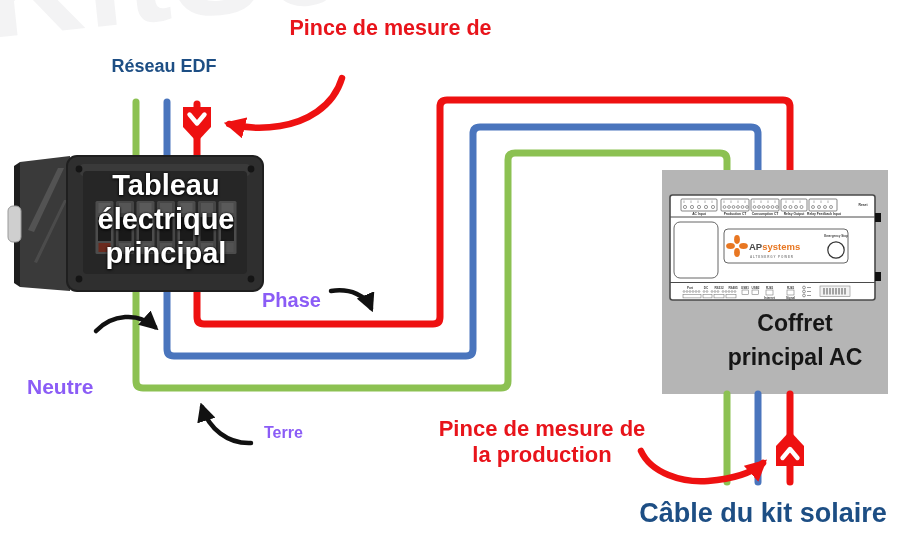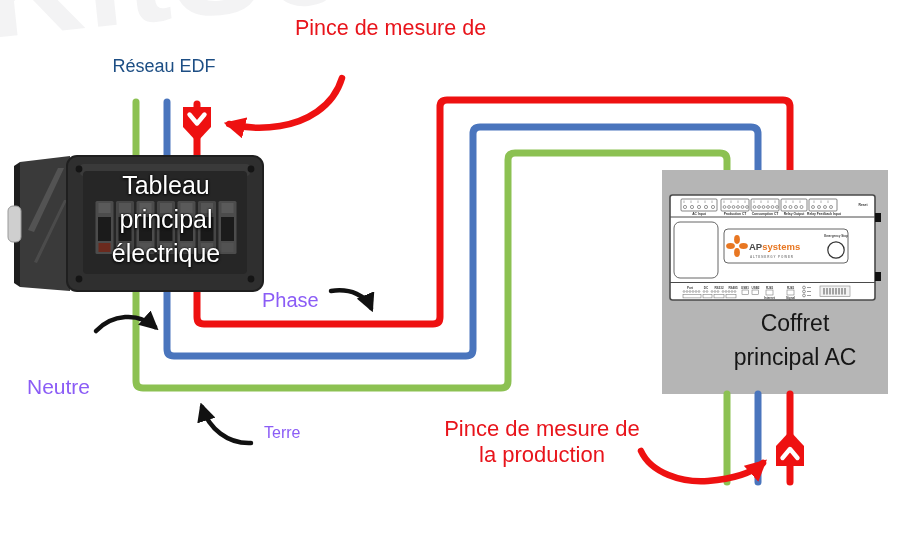--- a/index.html
+++ b/index.html
@@ -1,40 +1,40 @@
 <!DOCTYPE html>
 <html><head>
 <meta charset="utf-8">
 <style>
   html,body{margin:0;padding:0;background:#fff;}
   .stage{
     position:relative;width:899px;height:548px;overflow:hidden;background:#ffffff;
     font-family:"Liberation Sans",sans-serif;
   }
   .stage svg{position:absolute;left:0;top:0;z-index:1;}
-  .lbl{position:absolute;z-index:3;font-weight:normal;}
+  .lbl{position:absolute;z-index:3;font-weight:bold;}
   .watermark{
     position:absolute;z-index:0;left:-24px;top:-86px;
     font-size:136px;font-weight:bold;color:rgba(40,40,60,0.055);
     transform:rotate(-6deg);transform-origin:left top;white-space:nowrap;
     letter-spacing:2px;
   }
   .lbl-blue{color:#1d4e84;}
   .lbl-red{color:#e8141b;}
   .lbl-black{color:#8b5cf6;}
   .center{text-align:center;}
   .reseau{left:85px;top:56px;width:158px;font-size:18px;}
   .pince-conso{left:283px;top:16px;width:215px;font-size:21.5px;line-height:25px;}
   .phase{left:262px;top:289px;font-size:20px;}
   .neutre{left:27px;top:331px;font-size:21px;margin-top:44px;}
   .terre{left:264px;top:424px;font-size:16px;}
   .pince-prod{left:428px;top:416px;width:228px;font-size:22px;line-height:26px;}
   .cable{left:627px;top:498px;width:272px;font-size:27px;}
   .panel-title{
-    left:70px;top:168px;width:192px;font-size:25px;line-height:34px;color:#ffffff;
+    left:70px;top:168px;width:192px;font-size:29px;line-height:34px;color:#ffffff;
     text-shadow:0 1px 3px rgba(0,0,0,.95),0 0 2px rgba(0,0,0,.8);
   }
   .coffret-title{left:663px;top:306px;width:224px;font-size:23px;line-height:34px;color:#161616;padding-left:20px;}
   .line{display:block;}
   text{font-family:"Liberation Sans",sans-serif;}
   .tinylab{font-size:3.3px;font-weight:bold;fill:#333;}
   .microlab{font-size:3px;font-weight:bold;fill:#444;}
 </style>
 </head>
 <body>
@@ -295,32 +295,33 @@
   </svg>
 
   <div class="lbl lbl-blue center reseau">Réseau EDF</div>
 
   <div class="lbl lbl-red center pince-conso">
     <span class="line">Pince de mesure de</span>
   </div>
 
   <div class="lbl panel-title center">
     <span class="line">Tableau</span>
+    <span class="line">électrique</span>
     <span class="line">principal</span>
-    <span class="line">électrique</span>
   </div>
 
   <div class="lbl lbl-black phase">Phase</div>
   <div class="lbl lbl-black neutre">Neutre</div>
   <div class="lbl lbl-black terre">Terre</div>
 
   <div class="lbl coffret-title center">
     <span class="line">Coffret</span>
     <span class="line">principal AC</span>
   </div>
 
   <div class="lbl lbl-red center pince-prod">
     <span class="line">Pince de mesure de</span>
     <span class="line">la production</span>
   </div>
 
+  <div class="lbl lbl-blue center cable">Câble du kit solaire</div>
 
 </div>
 
 </body></html>

